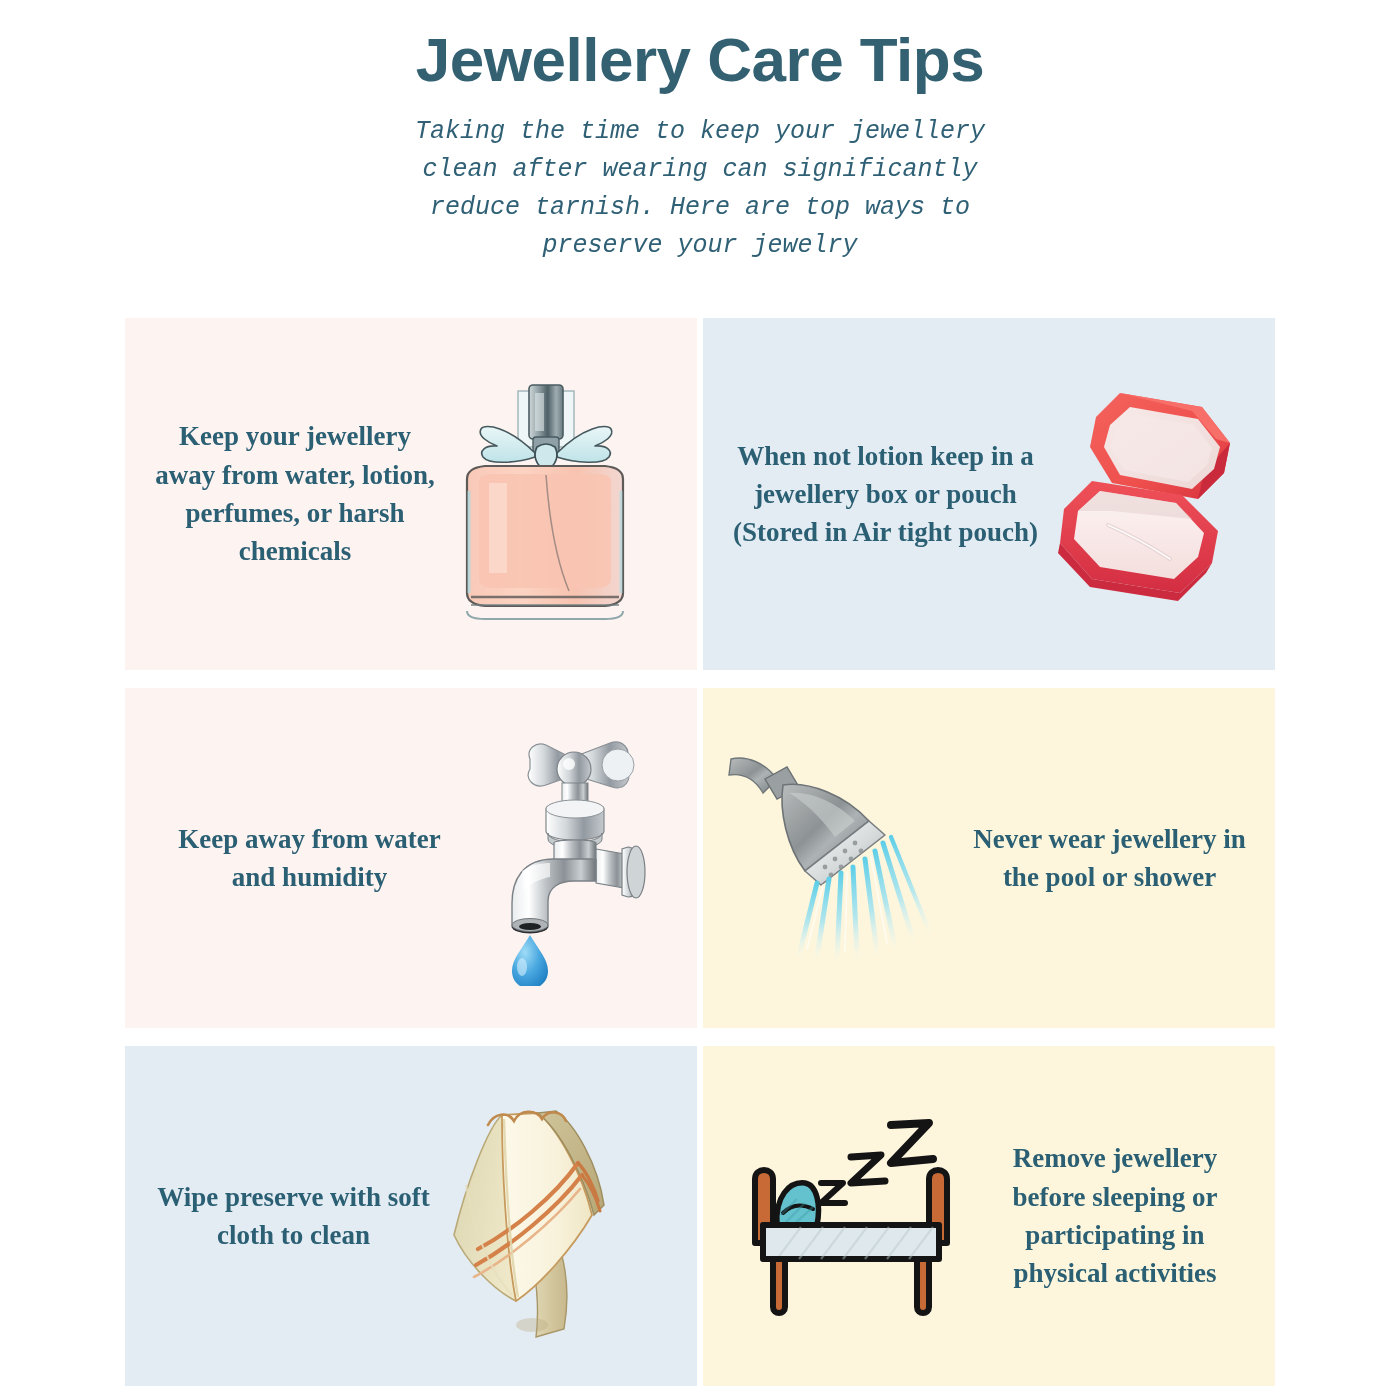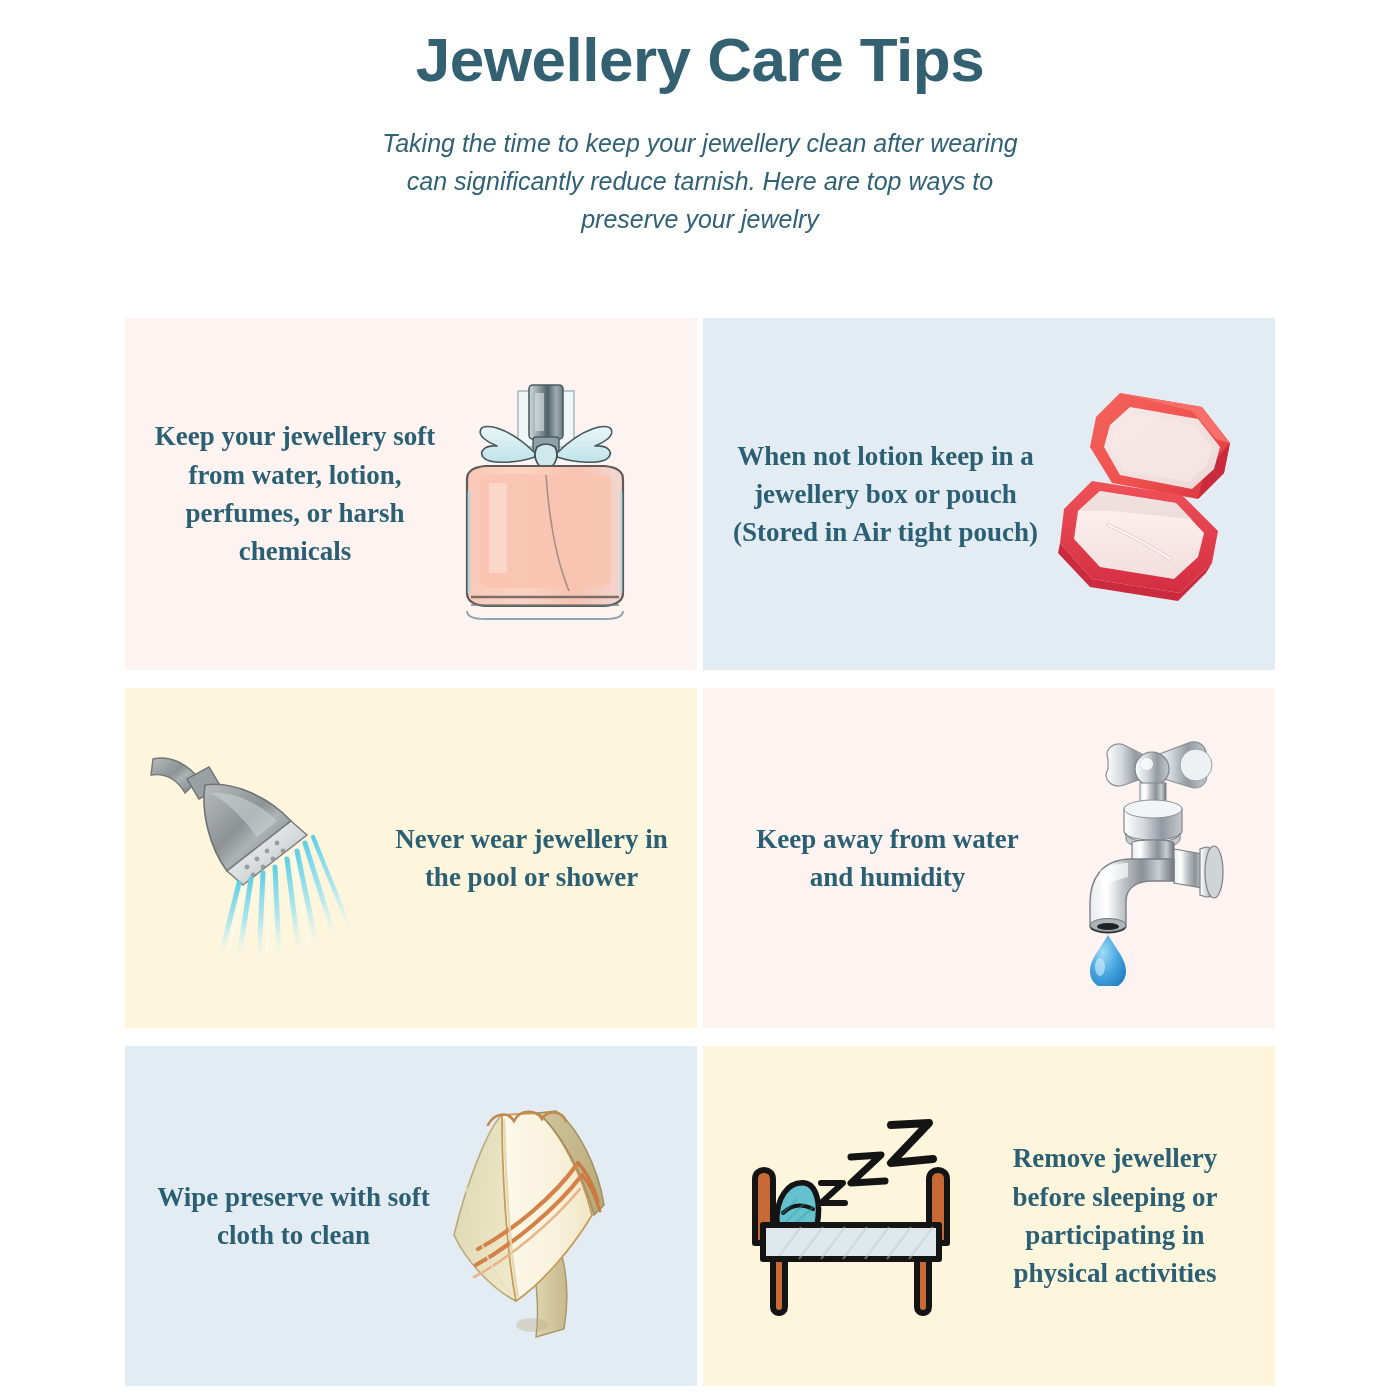--- a/index.html
+++ b/index.html
@@ -31,23 +31,23 @@
   .page-title {
     font-family: "Liberation Sans", sans-serif;
     font-weight: bold;
     font-size: 62px;
     letter-spacing: -0.5px;
     color: #336172;
     line-height: 1.15;
   }
 
   .subtitle {
-    margin: 29px auto 0 auto;
+    margin: 18px auto 0 auto;
     width: 640px;
-    font-family: Liberation Sans, sans-serif;
+    font-family: Liberation Mono, monospace;
     font-style: italic;
     font-size: 25px;
     line-height: 1.52;
     color: #2f6075;
   }
 
   
   .grid {
     position: absolute;
     left: 125px;
@@ -118,21 +118,21 @@
 <div class="page">
 
   <div class="header">
     <h1 class="page-title">Jewellery Care Tips</h1>
     <p class="subtitle">Taking the time to keep your jewellery clean after wearing can significantly reduce tarnish. Here are top ways to preserve your jewelry</p>
   </div>
 
   <div class="grid">
 
     <div class="card text-left" id="card-1" style="background:#fdf3f1;">
-      <div class="card-text">Keep your jewellery soft from water, lotion, perfumes, or harsh chemicals</div>
+      <div class="card-text">Keep your jewellery away from water, lotion, perfumes, or harsh chemicals</div>
       <div class="card-art">
         <svg viewBox="0 0 200 255" xmlns="http://www.w3.org/2000/svg">
           <defs>
             <linearGradient id="pbody" x1="0" y1="0" x2="1" y2="0">
               <stop offset="0%" stop-color="#f9c9b8"></stop>
               <stop offset="35%" stop-color="#fcd3c2"></stop>
               <stop offset="70%" stop-color="#f7c3b0"></stop>
               <stop offset="100%" stop-color="#f2d7d2"></stop>
             </linearGradient>
             <linearGradient id="pcap" x1="0" y1="0" x2="1" y2="0">
@@ -213,20 +213,78 @@
           <path d="M12 132 L40 104 L130 118 L166 154 L160 186 L128 216 L40 202 L8 166 Z" fill="url(#basered)"></path>
 
           <path d="M8 166 L40 202 L128 216 L160 186 L154 196 L126 224 L38 210 L6 176 Z" fill="#cc2b3f"></path>
 
           <path d="M26 134 L48 114 L124 126 L152 156 L146 180 L122 202 L48 190 L22 162 Z" fill="url(#silkB)"></path>
 
           <path d="M56 148 C 74 156, 100 170, 118 182" stroke="#e6d3d2" stroke-width="4" fill="none" stroke-linecap="round"></path>
           <path d="M56 148 C 74 156, 100 170, 118 182" stroke="#ffffff" stroke-width="1.6" fill="none" stroke-linecap="round" opacity="0.9"></path>
 
           <path d="M26 134 L48 114 L124 126 L140 142 L60 134 Z" fill="#e3cfce" opacity="0.55"></path>
+        </svg>
+      </div>
+    </div>
+
+    <div class="card text-left" id="card-4" style="background:#fdf3f1;">
+      <div class="card-text">Keep away from water and humidity</div>
+      <div class="card-art">
+        <svg viewBox="0 0 215 255" xmlns="http://www.w3.org/2000/svg">
+          <defs>
+            <linearGradient id="steel" x1="0" y1="0" x2="1" y2="0">
+              <stop offset="0%" stop-color="#e9ecee"></stop>
+              <stop offset="20%" stop-color="#ffffff"></stop>
+              <stop offset="42%" stop-color="#b9bec2"></stop>
+              <stop offset="62%" stop-color="#8b9196"></stop>
+              <stop offset="82%" stop-color="#c9ced1"></stop>
+              <stop offset="100%" stop-color="#6e7479"></stop>
+            </linearGradient>
+            <linearGradient id="steel2" x1="0" y1="0" x2="1" y2="0">
+              <stop offset="0%" stop-color="#ffffff"></stop>
+              <stop offset="35%" stop-color="#d2d7da"></stop>
+              <stop offset="65%" stop-color="#9299a0"></stop>
+              <stop offset="100%" stop-color="#c4c9cd"></stop>
+            </linearGradient>
+            <radialGradient id="dropg" cx="0.36" cy="0.32" r="0.8">
+              <stop offset="0%" stop-color="#9fdcf7"></stop>
+              <stop offset="50%" stop-color="#4aa8e0"></stop>
+              <stop offset="100%" stop-color="#1b7cc0"></stop>
+            </radialGradient>
+          </defs>
+
+          <path d="M60 28 C 56 18, 66 10, 76 14 L104 28 L104 44 L76 54 C 64 58, 54 48, 60 38 Z" fill="url(#steel2)" stroke="#8a9196" stroke-width="1.2"></path>
+          <path d="M156 28 C 162 18, 152 8, 140 12 L104 26 L104 44 L142 56 C 154 60, 164 48, 156 38 Z" fill="url(#steel2)" stroke="#8a9196" stroke-width="1.2"></path>
+          <ellipse cx="148" cy="34" rx="16" ry="16" fill="#eef1f3" stroke="#9aa1a6" stroke-width="1"></ellipse>
+          <circle cx="104" cy="38" r="17" fill="url(#steel2)" stroke="#7e858a" stroke-width="1.2"></circle>
+          <circle cx="99" cy="33" r="6" fill="#ffffff" opacity="0.8"></circle>
+
+          <rect x="92" y="52" width="26" height="28" fill="url(#steel)" stroke="#7e858a" stroke-width="1"></rect>
+
+          <path d="M76 78 C 76 68, 134 68, 134 78 L134 100 C 134 112, 76 112, 76 100 Z" fill="url(#steel2)" stroke="#80878c" stroke-width="1.2"></path>
+          <ellipse cx="105" cy="78" rx="29" ry="9" fill="#f2f4f5" stroke="#8d9499" stroke-width="1"></ellipse>
+
+          <path d="M78 102 C 78 114, 132 114, 132 102 L132 108 C 132 120, 78 120, 78 108 Z" fill="#c5cacd" stroke="#7b8287" stroke-width="1"></path>
+
+          <path d="M84 112 C 84 108, 126 108, 126 112 L126 146 L84 146 Z" fill="url(#steel)" stroke="#7a8186" stroke-width="1.2"></path>
+
+          <path d="M126 118 L160 124 L160 158 L126 152 Z" fill="url(#steel)" stroke="#7a8186" stroke-width="1.2"></path>
+          <path d="M158 116 C 174 116, 176 166, 158 166 L152 164 L152 118 Z" fill="url(#steel2)" stroke="#7a8186" stroke-width="1.2"></path>
+          <ellipse cx="166" cy="141" rx="9" ry="26" fill="#cfd4d7" stroke="#797f84" stroke-width="1.2"></ellipse>
+
+          <path d="M84 128 C 52 128, 42 150, 42 172 L42 196 L78 196 L78 170 C 78 156, 90 150, 104 150 L126 150 L126 128 Z" fill="url(#steel)" stroke="#7a8186" stroke-width="1.4" stroke-linejoin="round"></path>
+          <path d="M52 140 C 60 134, 72 132, 80 132 L80 146 C 70 148, 60 152, 54 160 Z" fill="#ffffff" opacity="0.65"></path>
+
+          <ellipse cx="60" cy="196" rx="18" ry="6.5" fill="#2b2f33"></ellipse>
+          <ellipse cx="60" cy="194" rx="18" ry="6.5" fill="#aeb3b7" stroke="#6f767b" stroke-width="1"></ellipse>
+          <ellipse cx="60" cy="195.5" rx="11" ry="3.6" fill="#1e2225"></ellipse>
+
+          <path d="M60 204 C 52 218, 42 228, 42 240 C 42 251, 51 258, 60 258 C 69 258, 78 251, 78 240 C 78 228, 68 218, 60 204 Z" fill="url(#dropg)"></path>
+          <ellipse cx="52" cy="236" rx="5" ry="9" fill="#d6f0fd" opacity="0.6"></ellipse>
         </svg>
       </div>
     </div>
 
     <div class="card text-right" id="card-3" style="background:#fdf6dd;">
       <div class="card-text">Never wear jewellery in the pool or shower</div>
       <div class="card-art">
         <svg viewBox="0 0 235 230" xmlns="http://www.w3.org/2000/svg">
           <defs>
             <linearGradient id="chrome1" x1="0" y1="0" x2="1" y2="1">
@@ -280,78 +338,20 @@
           </g>
           <g stroke-linecap="round" opacity="0.55">
             <path d="M98 142 L82 206" stroke="#ffffff" stroke-width="1.8"></path>
             <path d="M122 130 L120 208" stroke="#ffffff" stroke-width="1.8"></path>
             <path d="M146 114 L162 200" stroke="#ffffff" stroke-width="1.8"></path>
           </g>
         </svg>
       </div>
     </div>
 
-    <div class="card text-left" id="card-4" style="background:#fdf3f1;">
-      <div class="card-text">Keep away from water and humidity</div>
-      <div class="card-art">
-        <svg viewBox="0 0 215 255" xmlns="http://www.w3.org/2000/svg">
-          <defs>
-            <linearGradient id="steel" x1="0" y1="0" x2="1" y2="0">
-              <stop offset="0%" stop-color="#e9ecee"></stop>
-              <stop offset="20%" stop-color="#ffffff"></stop>
-              <stop offset="42%" stop-color="#b9bec2"></stop>
-              <stop offset="62%" stop-color="#8b9196"></stop>
-              <stop offset="82%" stop-color="#c9ced1"></stop>
-              <stop offset="100%" stop-color="#6e7479"></stop>
-            </linearGradient>
-            <linearGradient id="steel2" x1="0" y1="0" x2="1" y2="0">
-              <stop offset="0%" stop-color="#ffffff"></stop>
-              <stop offset="35%" stop-color="#d2d7da"></stop>
-              <stop offset="65%" stop-color="#9299a0"></stop>
-              <stop offset="100%" stop-color="#c4c9cd"></stop>
-            </linearGradient>
-            <radialGradient id="dropg" cx="0.36" cy="0.32" r="0.8">
-              <stop offset="0%" stop-color="#9fdcf7"></stop>
-              <stop offset="50%" stop-color="#4aa8e0"></stop>
-              <stop offset="100%" stop-color="#1b7cc0"></stop>
-            </radialGradient>
-          </defs>
-
-          <path d="M60 28 C 56 18, 66 10, 76 14 L104 28 L104 44 L76 54 C 64 58, 54 48, 60 38 Z" fill="url(#steel2)" stroke="#8a9196" stroke-width="1.2"></path>
-          <path d="M156 28 C 162 18, 152 8, 140 12 L104 26 L104 44 L142 56 C 154 60, 164 48, 156 38 Z" fill="url(#steel2)" stroke="#8a9196" stroke-width="1.2"></path>
-          <ellipse cx="148" cy="34" rx="16" ry="16" fill="#eef1f3" stroke="#9aa1a6" stroke-width="1"></ellipse>
-          <circle cx="104" cy="38" r="17" fill="url(#steel2)" stroke="#7e858a" stroke-width="1.2"></circle>
-          <circle cx="99" cy="33" r="6" fill="#ffffff" opacity="0.8"></circle>
-
-          <rect x="92" y="52" width="26" height="28" fill="url(#steel)" stroke="#7e858a" stroke-width="1"></rect>
-
-          <path d="M76 78 C 76 68, 134 68, 134 78 L134 100 C 134 112, 76 112, 76 100 Z" fill="url(#steel2)" stroke="#80878c" stroke-width="1.2"></path>
-          <ellipse cx="105" cy="78" rx="29" ry="9" fill="#f2f4f5" stroke="#8d9499" stroke-width="1"></ellipse>
-
-          <path d="M78 102 C 78 114, 132 114, 132 102 L132 108 C 132 120, 78 120, 78 108 Z" fill="#c5cacd" stroke="#7b8287" stroke-width="1"></path>
-
-          <path d="M84 112 C 84 108, 126 108, 126 112 L126 146 L84 146 Z" fill="url(#steel)" stroke="#7a8186" stroke-width="1.2"></path>
-
-          <path d="M126 118 L160 124 L160 158 L126 152 Z" fill="url(#steel)" stroke="#7a8186" stroke-width="1.2"></path>
-          <path d="M158 116 C 174 116, 176 166, 158 166 L152 164 L152 118 Z" fill="url(#steel2)" stroke="#7a8186" stroke-width="1.2"></path>
-          <ellipse cx="166" cy="141" rx="9" ry="26" fill="#cfd4d7" stroke="#797f84" stroke-width="1.2"></ellipse>
-
-          <path d="M84 128 C 52 128, 42 150, 42 172 L42 196 L78 196 L78 170 C 78 156, 90 150, 104 150 L126 150 L126 128 Z" fill="url(#steel)" stroke="#7a8186" stroke-width="1.4" stroke-linejoin="round"></path>
-          <path d="M52 140 C 60 134, 72 132, 80 132 L80 146 C 70 148, 60 152, 54 160 Z" fill="#ffffff" opacity="0.65"></path>
-
-          <ellipse cx="60" cy="196" rx="18" ry="6.5" fill="#2b2f33"></ellipse>
-          <ellipse cx="60" cy="194" rx="18" ry="6.5" fill="#aeb3b7" stroke="#6f767b" stroke-width="1"></ellipse>
-          <ellipse cx="60" cy="195.5" rx="11" ry="3.6" fill="#1e2225"></ellipse>
-
-          <path d="M60 204 C 52 218, 42 228, 42 240 C 42 251, 51 258, 60 258 C 69 258, 78 251, 78 240 C 78 228, 68 218, 60 204 Z" fill="url(#dropg)"></path>
-          <ellipse cx="52" cy="236" rx="5" ry="9" fill="#d6f0fd" opacity="0.6"></ellipse>
-        </svg>
-      </div>
-    </div>
-
     <div class="card text-left" id="card-5" style="background:#e4ecf3;">
       <div class="card-text">Wipe preserve with soft cloth to clean</div>
       <div class="card-art">
         <svg viewBox="0 0 215 255" xmlns="http://www.w3.org/2000/svg">
           <defs>
             <linearGradient id="clothL" x1="0" y1="0" x2="1" y2="0.4">
               <stop offset="0%" stop-color="#ddd6b2"></stop>
               <stop offset="100%" stop-color="#efe8c8"></stop>
             </linearGradient>
             <linearGradient id="clothC" x1="0" y1="0" x2="1" y2="0">

